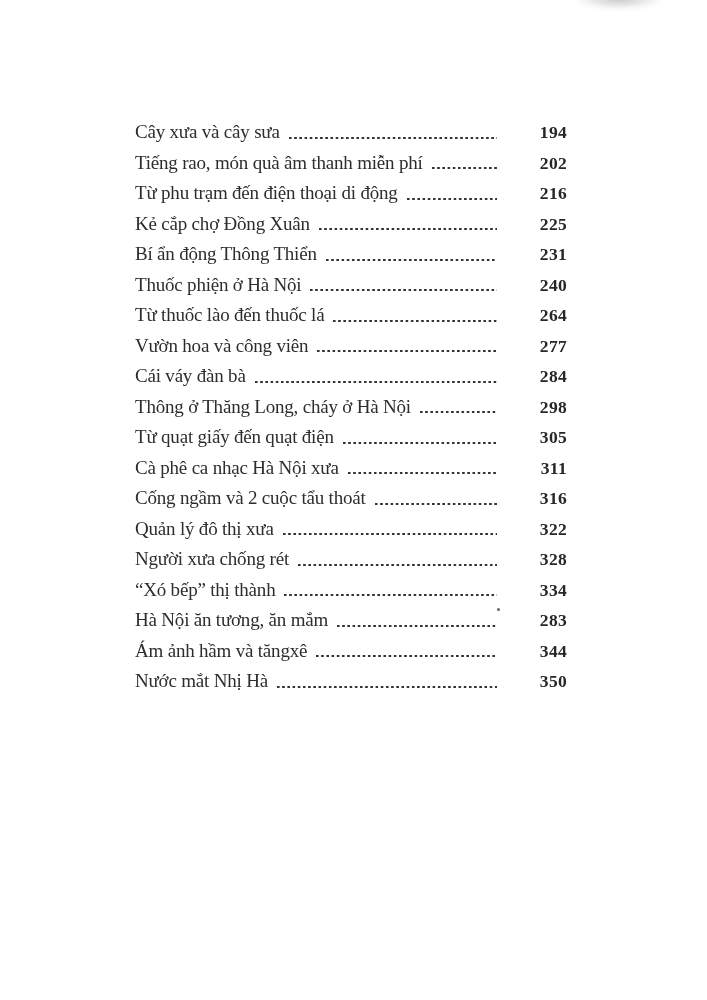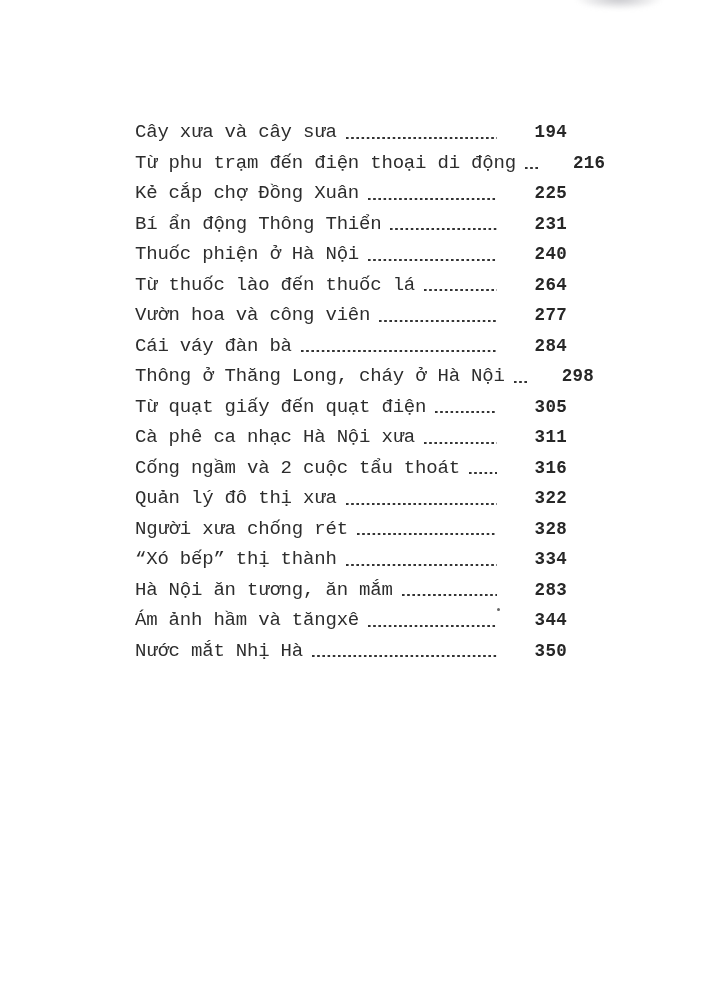--- a/index.html
+++ b/index.html
@@ -8,21 +8,21 @@
     --paper: #ffffff;
     --watermark-red: #ed1410;
     --leader: #333333;
   }
   html,body{margin:0;padding:0;background:#fff;}
   .page{
     position:relative;
     width:707px;height:708px;
     background:var(--paper);
     overflow:hidden;
-    font-family:Liberation Mono, monospace;
+    font-family:Liberation Serif, serif;
     color:var(--ink);
   }
 
   
   .toc{
     position:absolute;
     left:135px;top:117px;width:432px;
   }
   .toc-row{
     display:flex;
@@ -110,20 +110,25 @@
 <div class="page">
 
   <div class="corner-smudge"></div>
 
   <div class="toc">
 
     <div class="toc-row">
       <span class="toc-title">Cây xưa và cây sưa</span>
       <span class="toc-leader"></span>
       <span class="toc-page">194</span>
+    </div>
+    <div class="toc-row">
+      <span class="toc-title">Tiếng rao, món quà âm thanh miễn phí</span>
+      <span class="toc-leader"></span>
+      <span class="toc-page">202</span>
     </div>
     <div class="toc-row">
       <span class="toc-title">Từ phu trạm đến điện thoại di động</span>
       <span class="toc-leader"></span>
       <span class="toc-page">216</span>
     </div>
     <div class="toc-row">
       <span class="toc-title">Kẻ cắp chợ Đồng Xuân</span>
       <span class="toc-leader"></span>
       <span class="toc-page">225</span>

